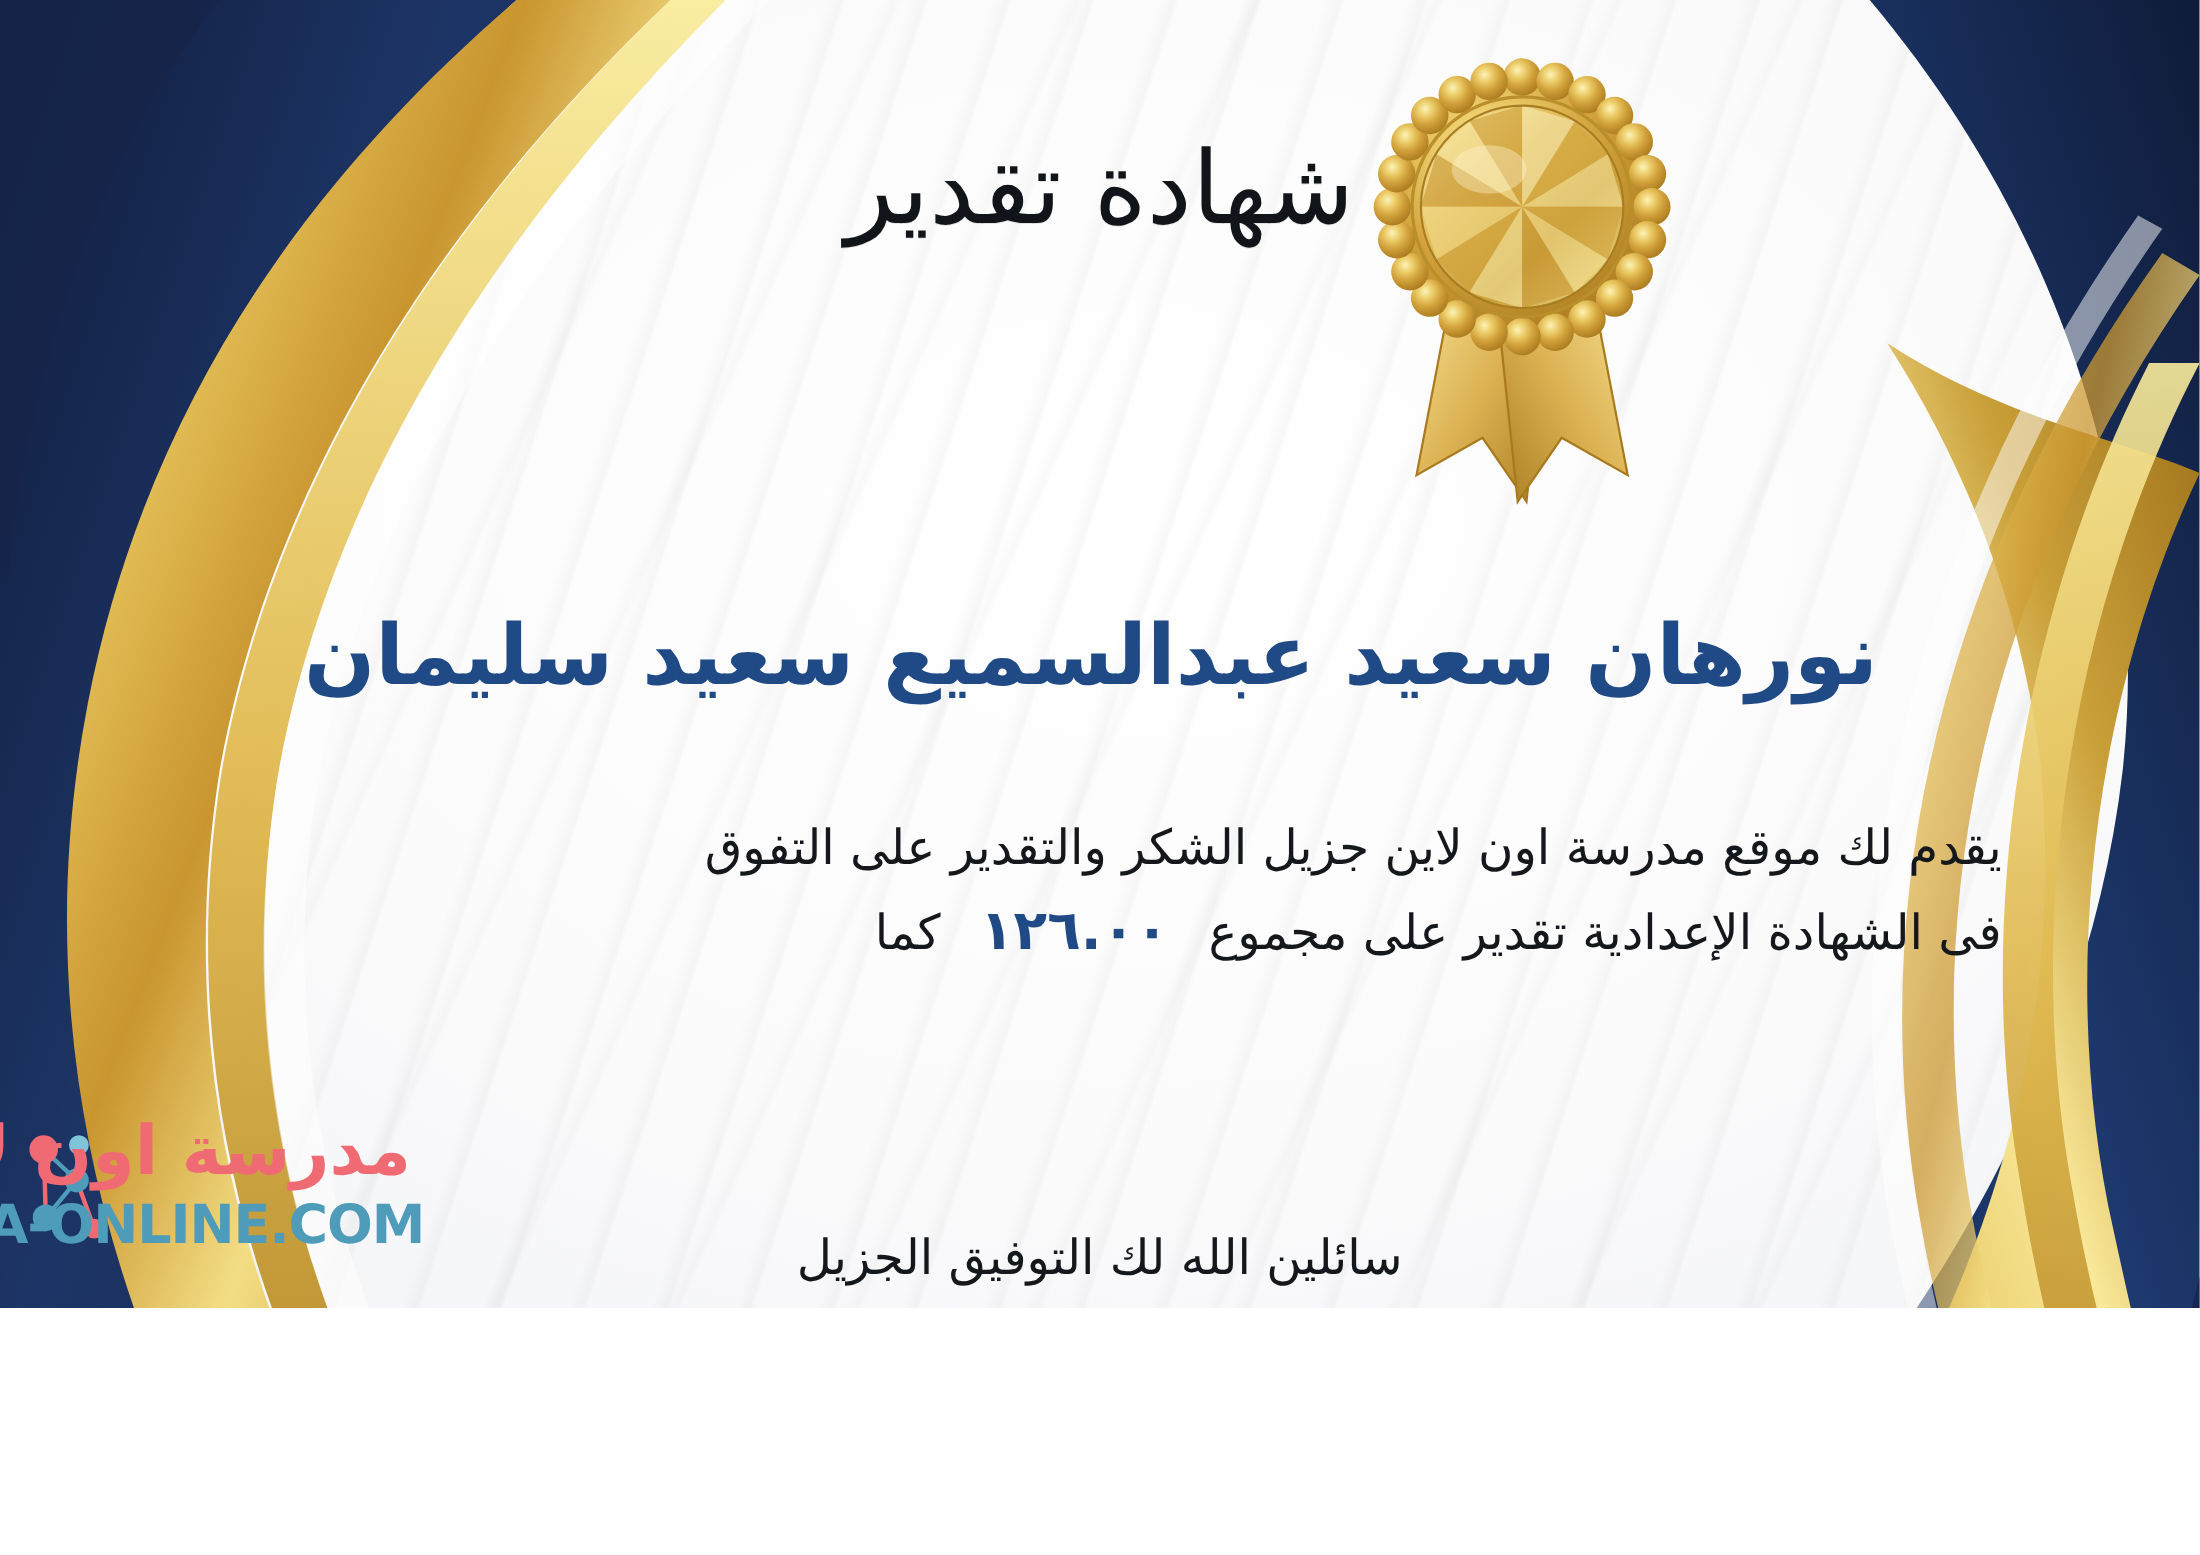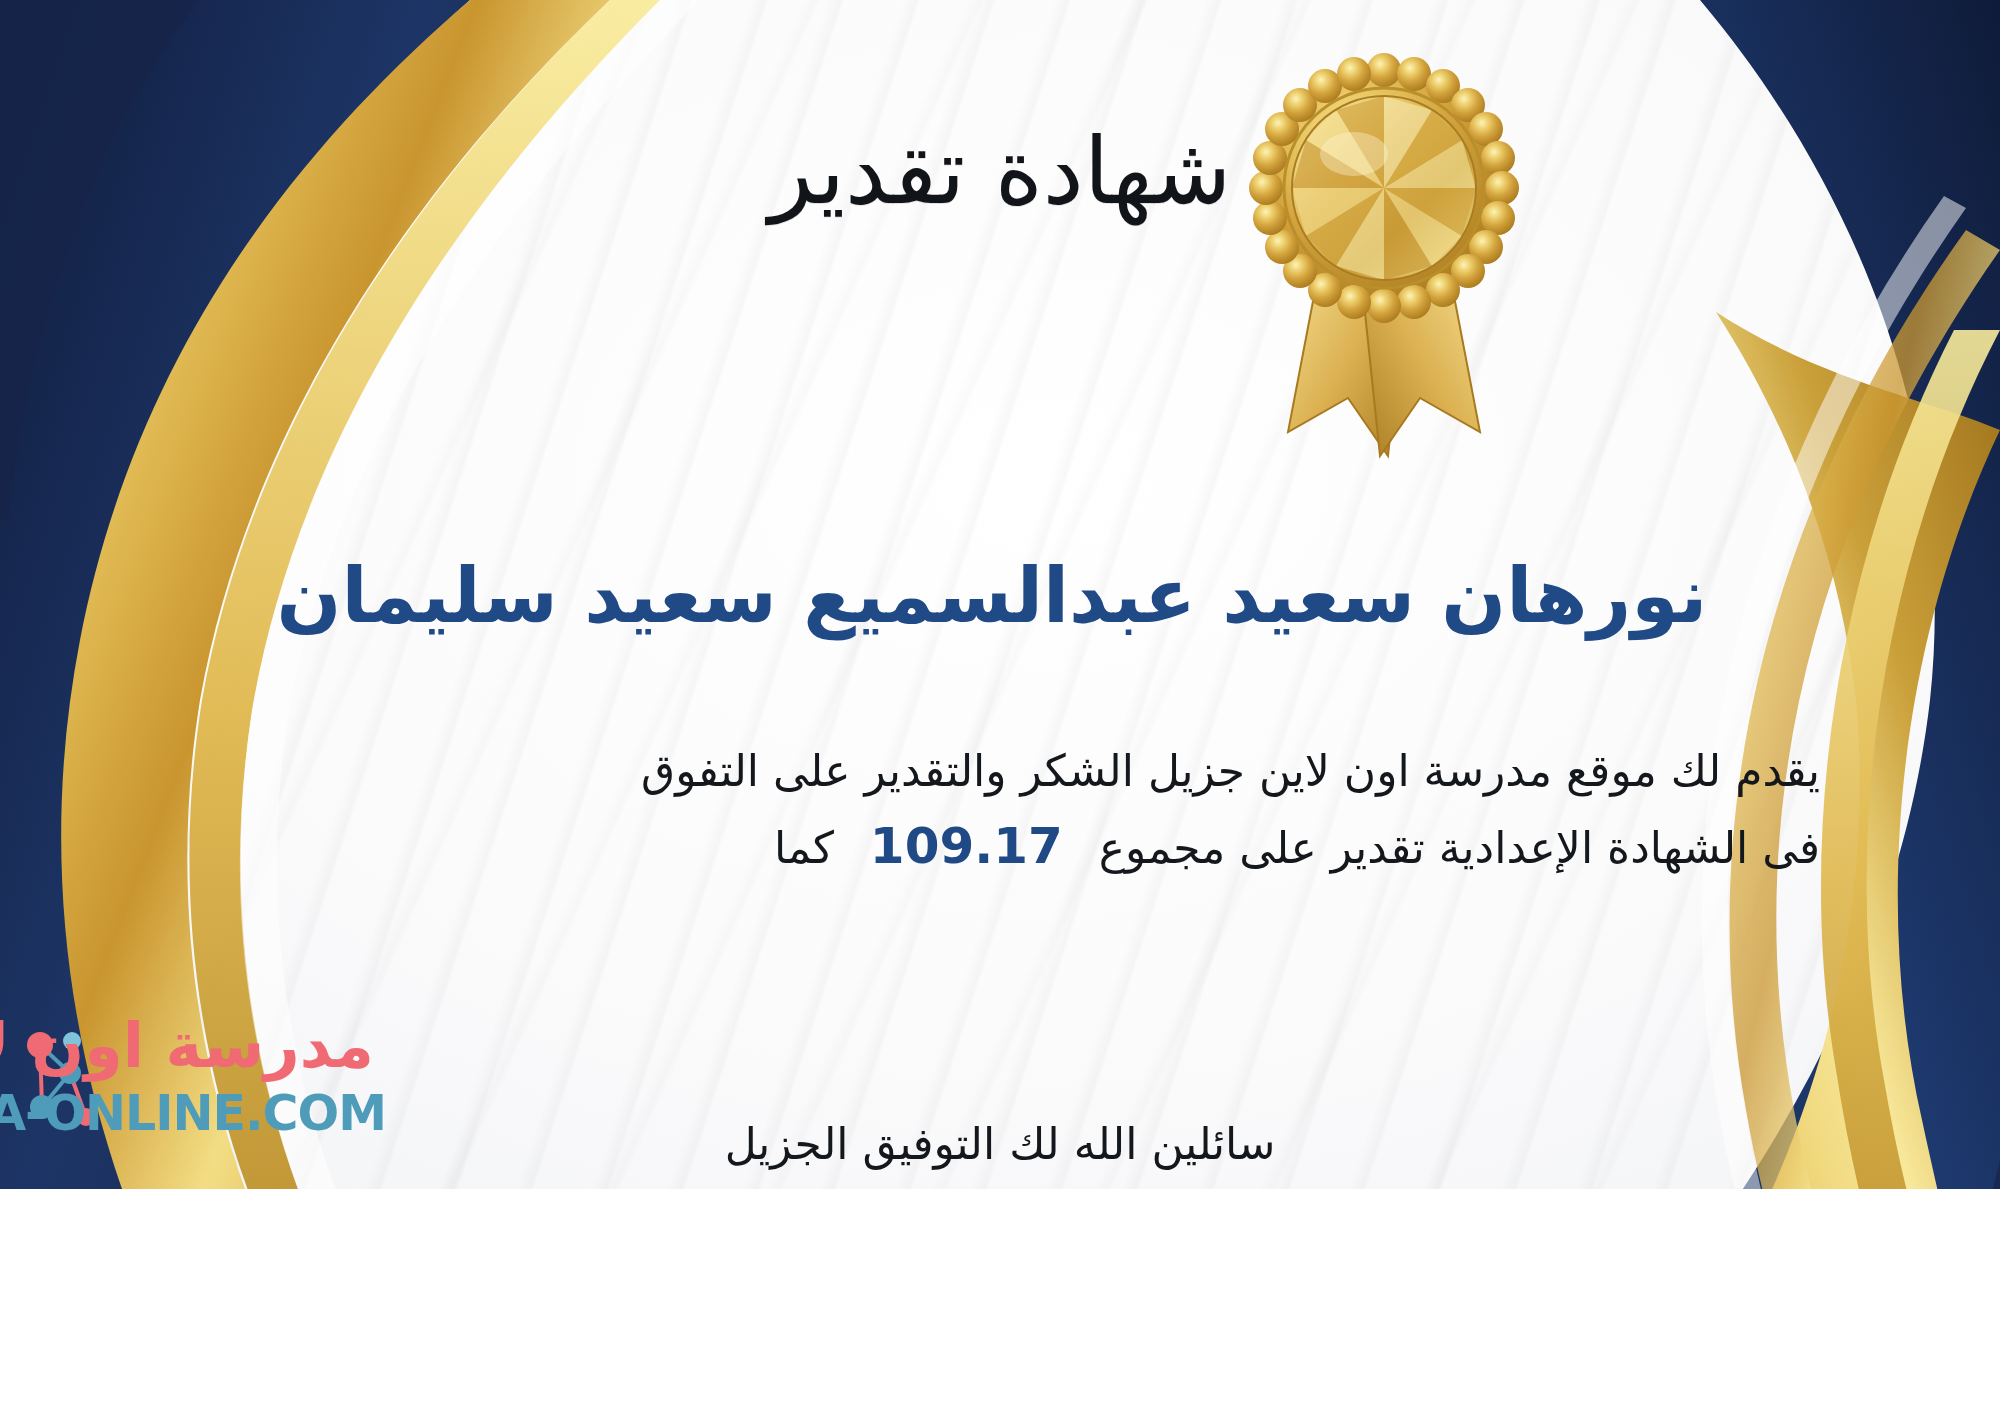--- a/index.html
+++ b/index.html
@@ -298,21 +298,21 @@
 
   <div class="content">
 
     <div class="title">شهادة تقدير</div>
 
     <div class="student-name">نورهان سعيد عبدالسميع سعيد سليمان</div>
 
     <div class="body">
       <span class="line">يقدم لك موقع مدرسة اون لاين جزيل الشكر  والتقدير على التفوق</span>
       <span class="line">
-        <span>فى الشهادة الإعدادية تقدير على مجموع</span><span class="grade">109.17</span><span>كما</span>
+        <span>فى الشهادة الإعدادية تقدير على مجموع</span><span class="grade">١٢٦.٠٠</span><span>كما</span>
       </span>
     </div>
 
     <div class="closing">سائلين الله لك التوفيق  الجزيل</div>
 
     <div class="brand">
       <svg class="brand-mark" viewBox="0 0 78 118">
         <line x1="20" y1="24" x2="50" y2="52" stroke="#4e9cb9" stroke-width="4"></line>
         <line x1="50" y1="52" x2="22" y2="86" stroke="#4e9cb9" stroke-width="4"></line>
         <line x1="50" y1="52" x2="66" y2="96" stroke="#ef6a73" stroke-width="4"></line>

